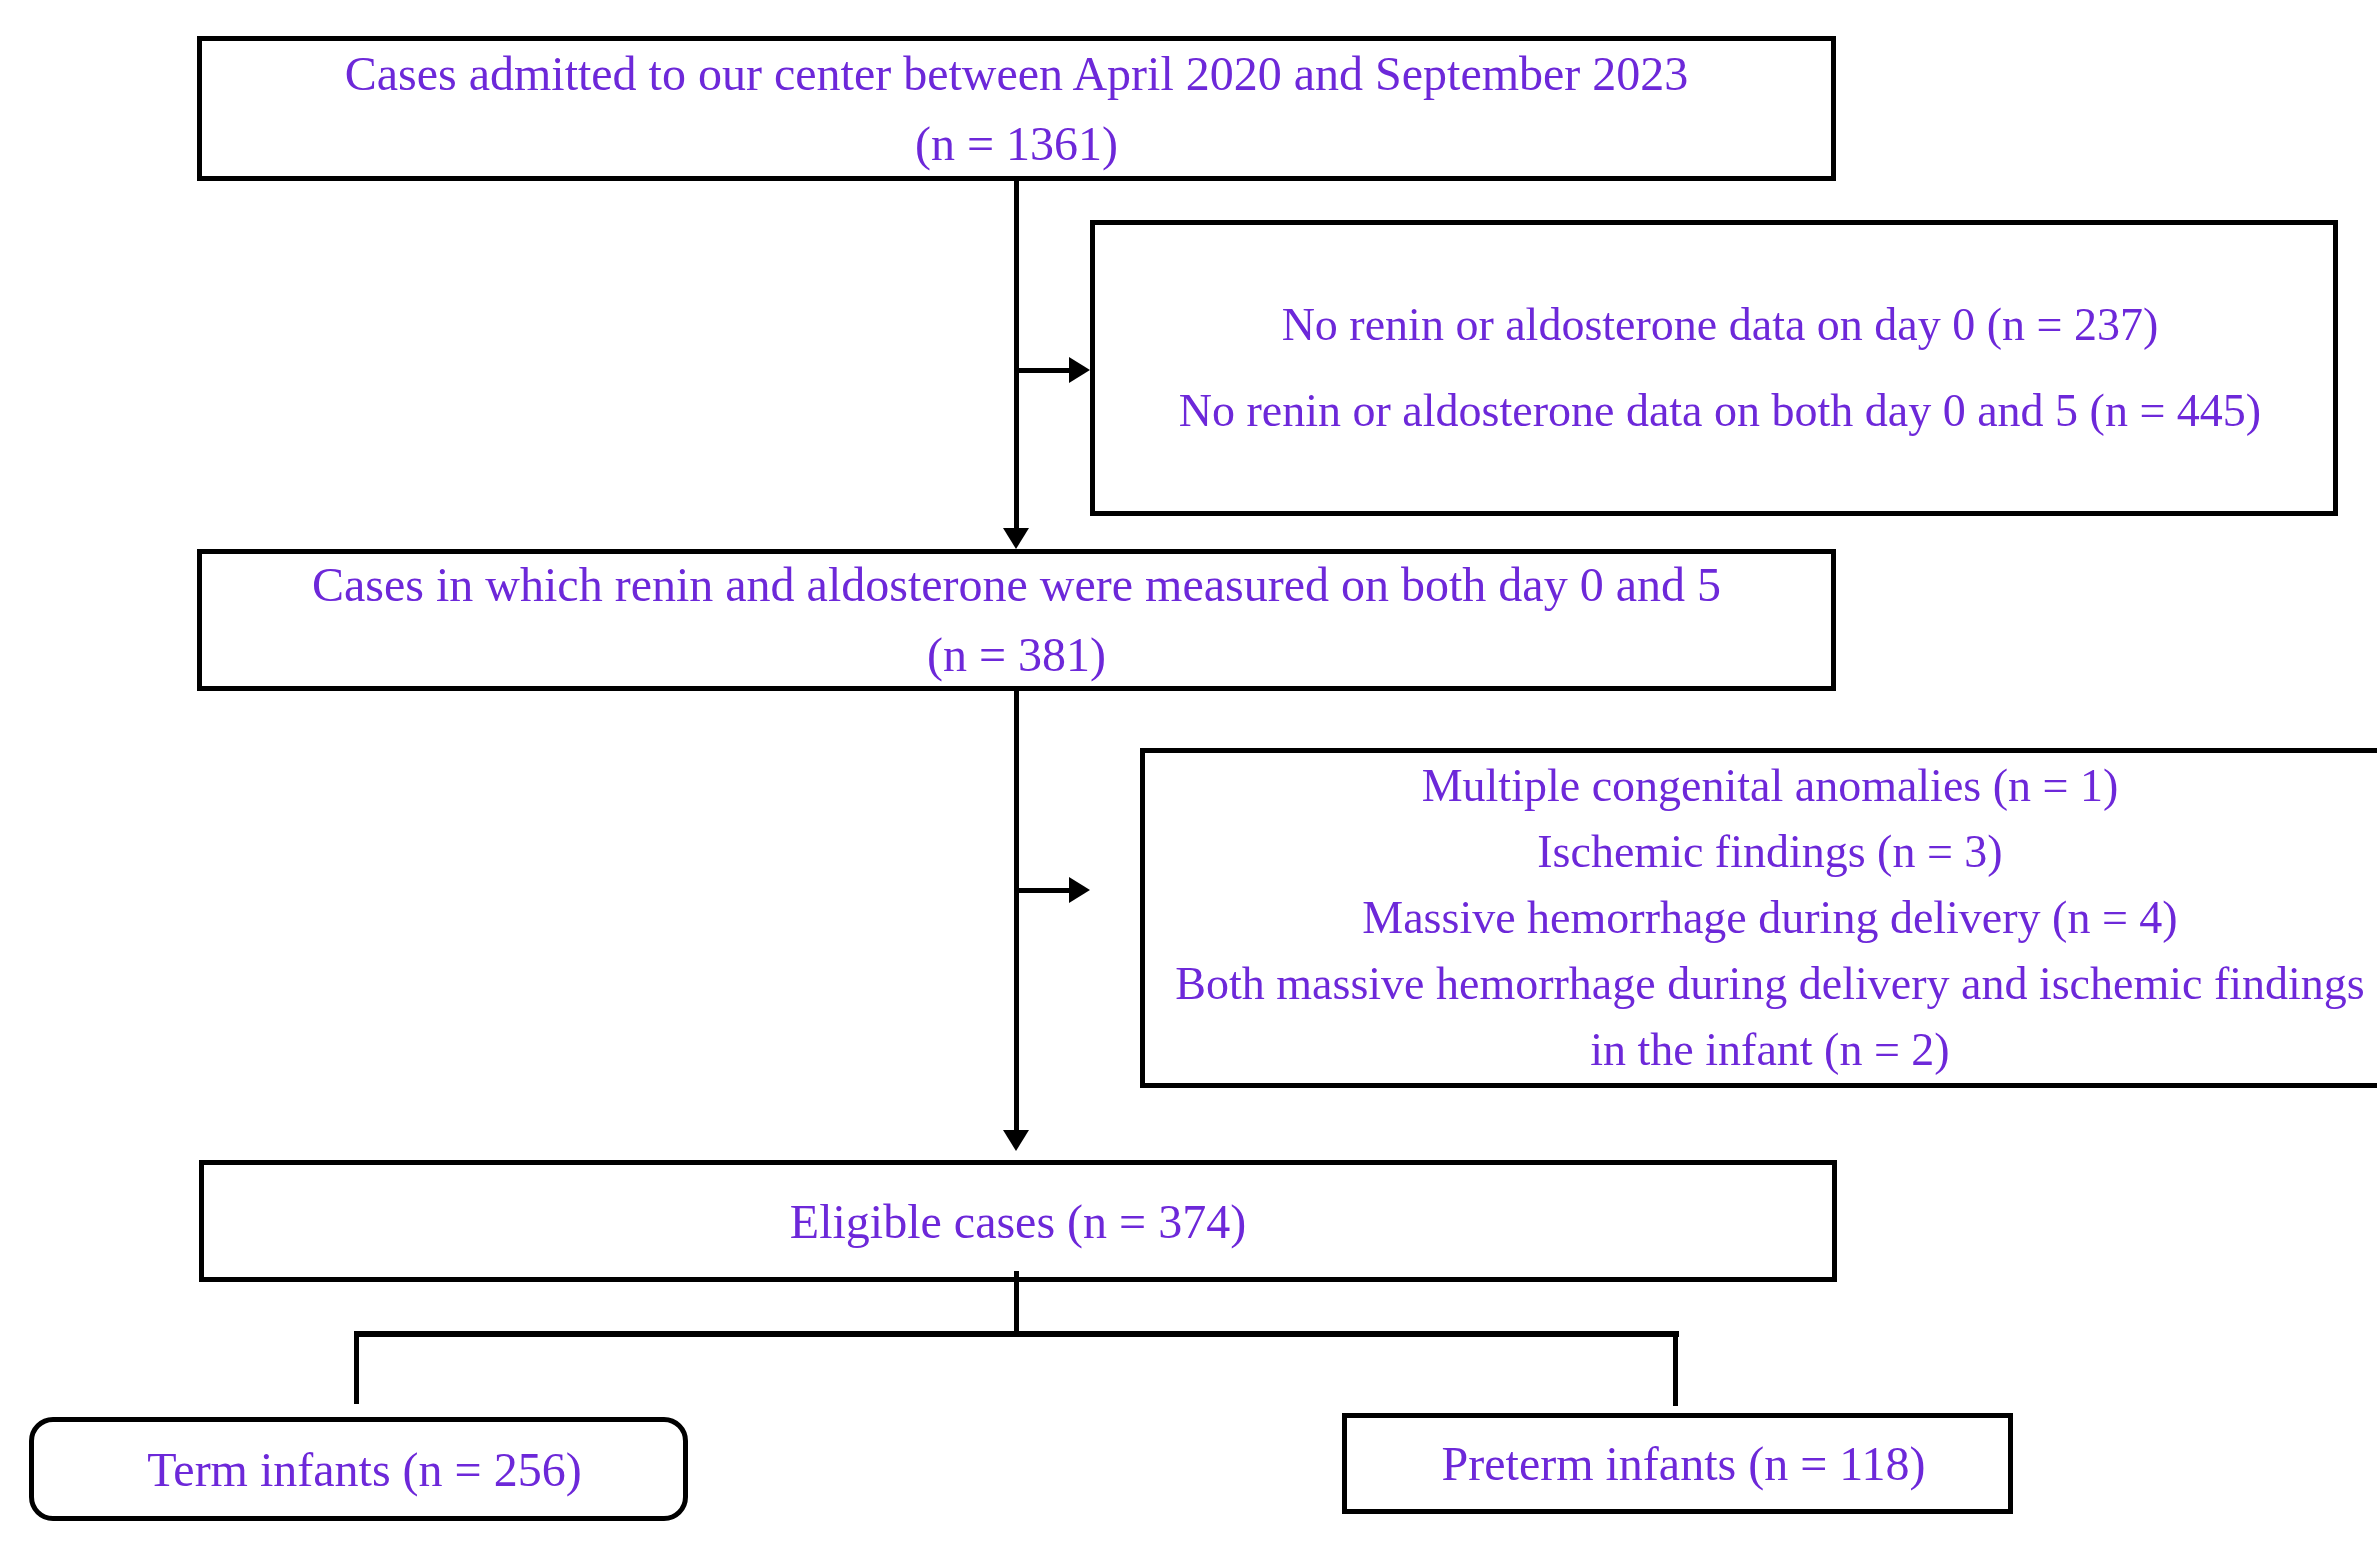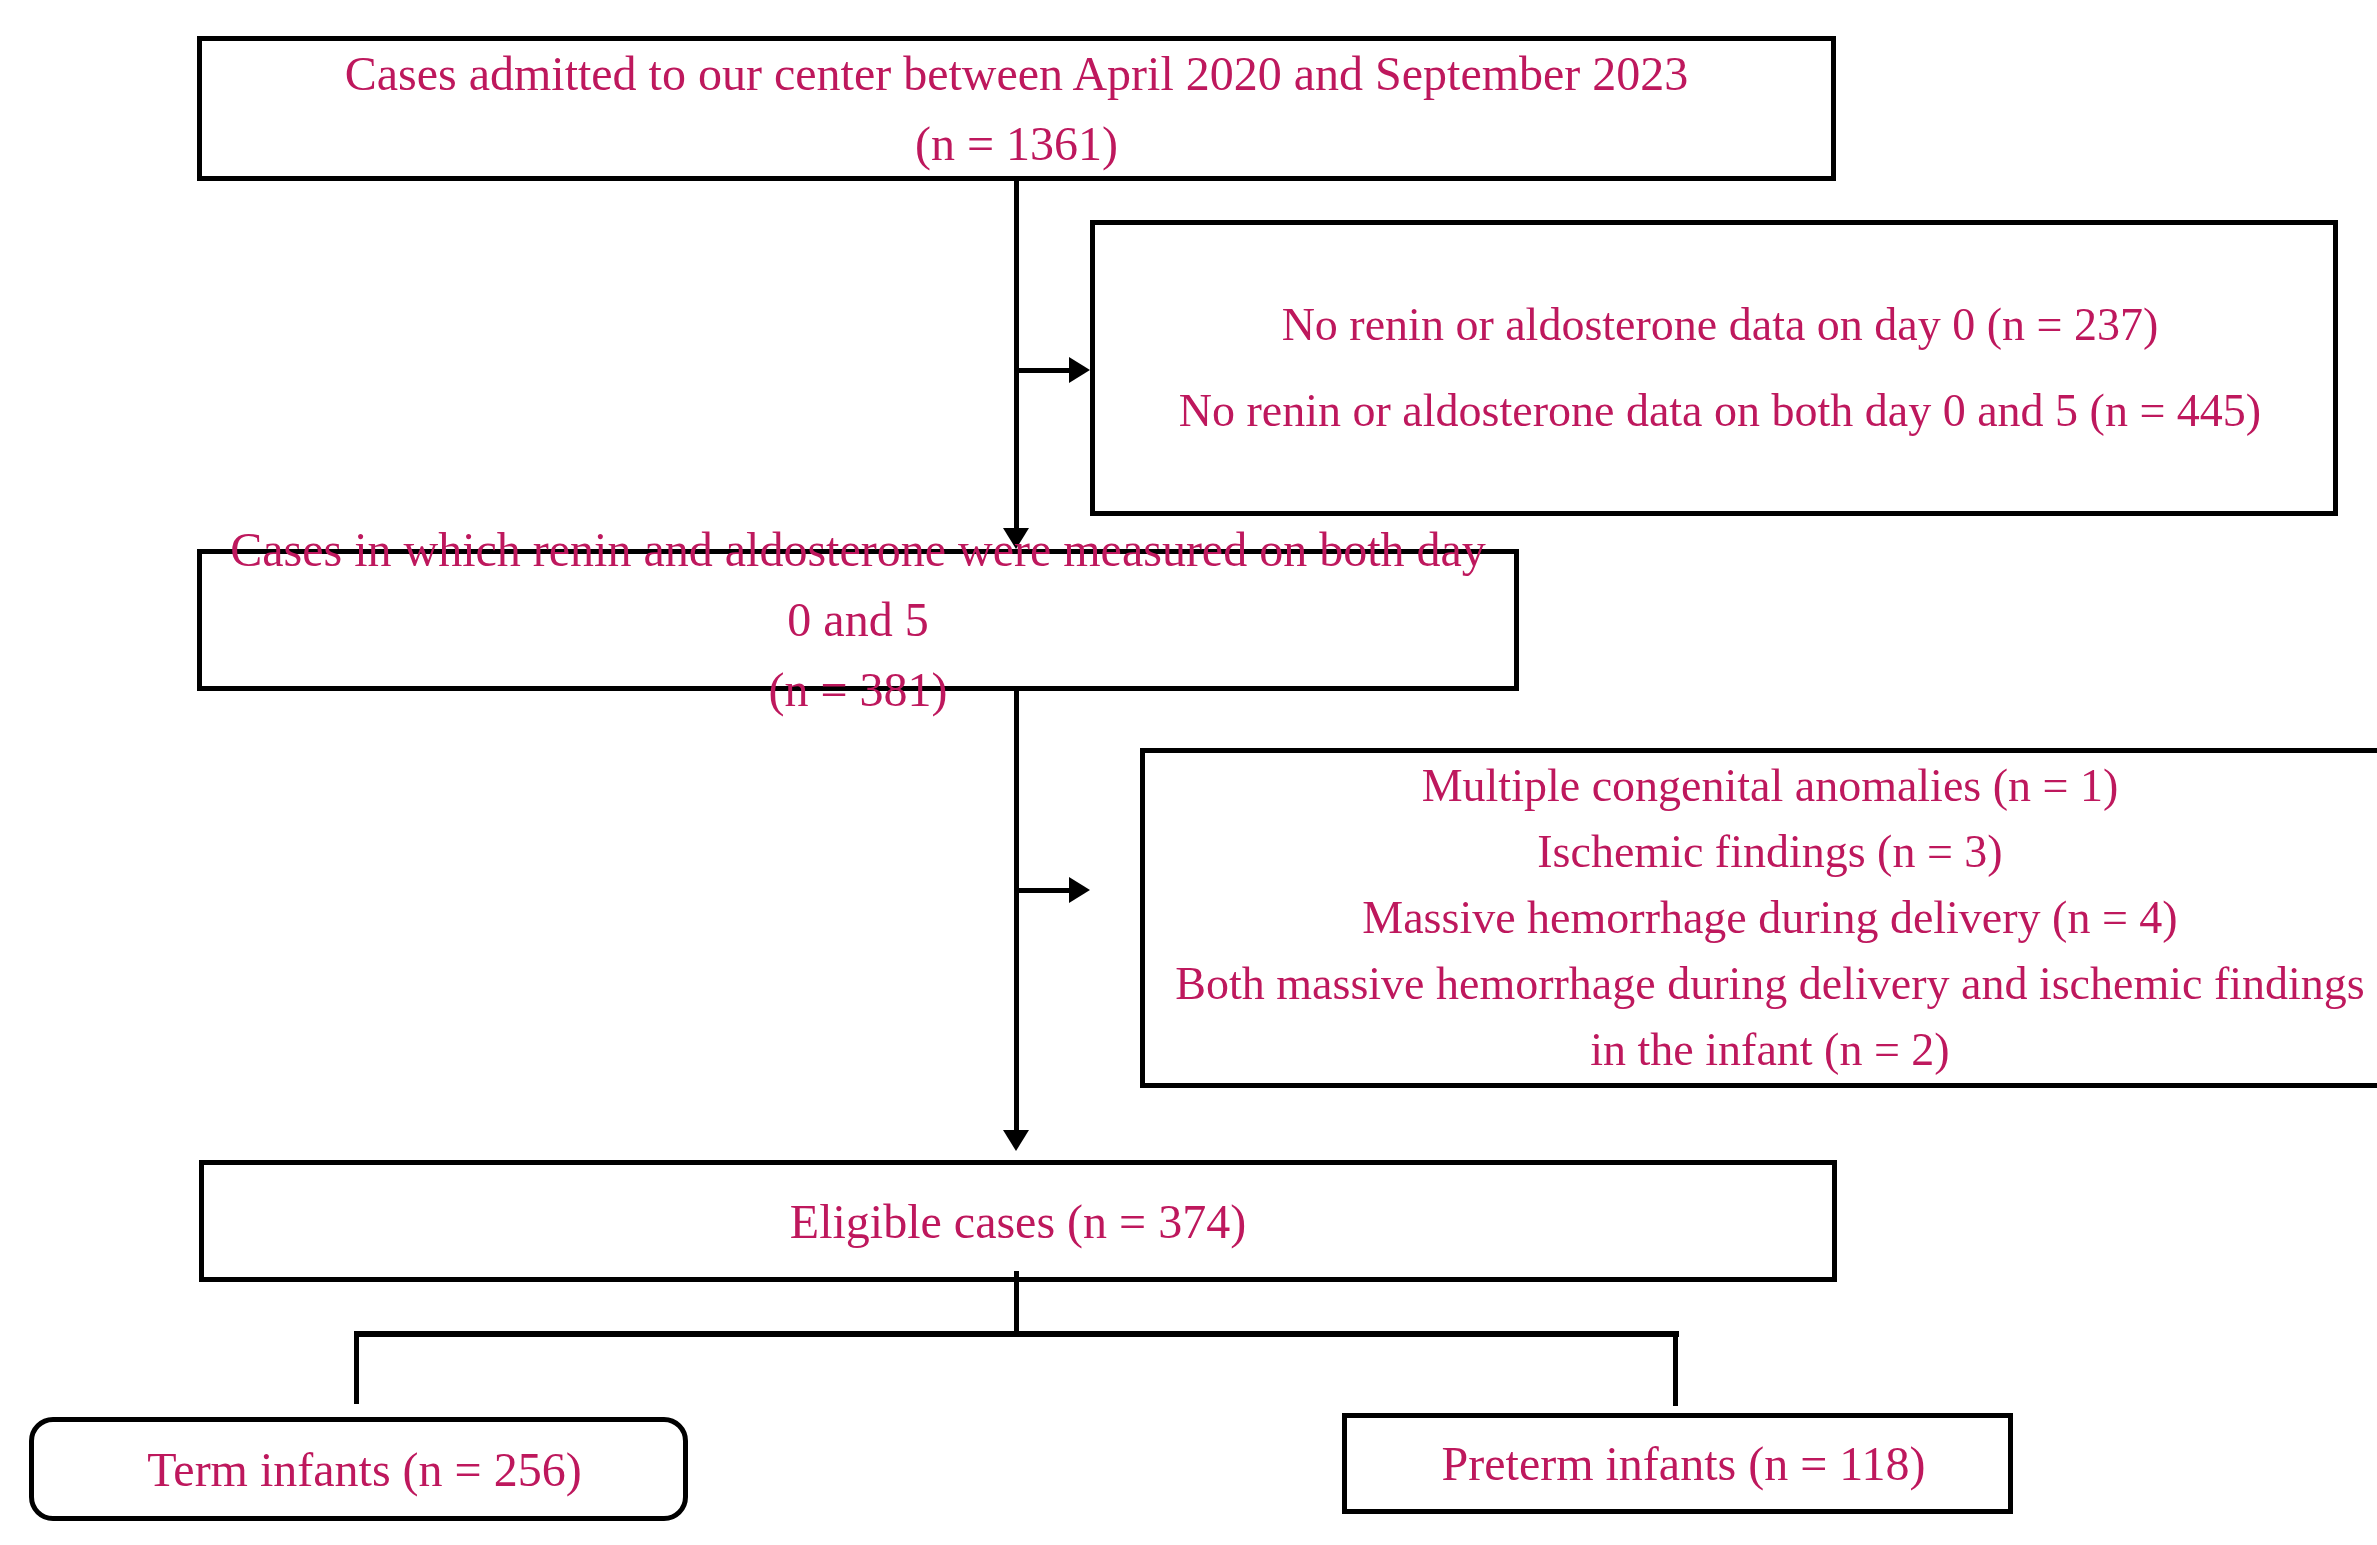--- a/index.html
+++ b/index.html
@@ -6,21 +6,21 @@
     margin: 0;
     padding: 0;
     background: #ffffff;
   }
   .canvas {
     position: relative;
     width: 2377px;
     height: 1546px;
     background: #ffffff;
     font-family: "Liberation Serif", "DejaVu Serif", serif;
-    color: #be185d;
+    color: #6d28d9;
     overflow: hidden;
   }
   .node {
     position: absolute;
     box-sizing: border-box;
     background: #ffffff;
     border: 5.8px solid #000000;
     display: flex;
     flex-direction: column;
     align-items: center;
@@ -68,21 +68,21 @@
   <div class="arrow-down" style="left:1003px; top:528px;"></div>
 
   <div class="line" style="left:1014px; top:368px; width:56px; height:5px;"></div>
   <div class="arrow-right" style="left:1069px; top:357px;"></div>
 
   <div class="node thin excl-text-1" style="left:1090px; top:220px; width:1248px; height:296px;">
     <div class="txt">No renin or aldosterone data on day 0 (n = 237)</div>
     <div class="txt">No renin or aldosterone data on both day 0 and 5 (n = 445)</div>
   </div>
 
-  <div class="node big-text" style="left:197px; top:549px; width:1322px; height:142px;">
+  <div class="node big-text" style="left:197px; top:549px; width:1639px; height:142px;">
     <div class="txt">Cases in which renin and aldosterone were measured on both day 0 and 5</div>
     <div class="txt">(n = 381)</div>
   </div>
 
   <div class="line" style="left:1014px; top:689px; width:5px; height:442px;"></div>
   <div class="arrow-down" style="left:1003px; top:1130px;"></div>
 
   <div class="line" style="left:1014px; top:888px; width:56px; height:5px;"></div>
   <div class="arrow-right" style="left:1069px; top:877px;"></div>
 

